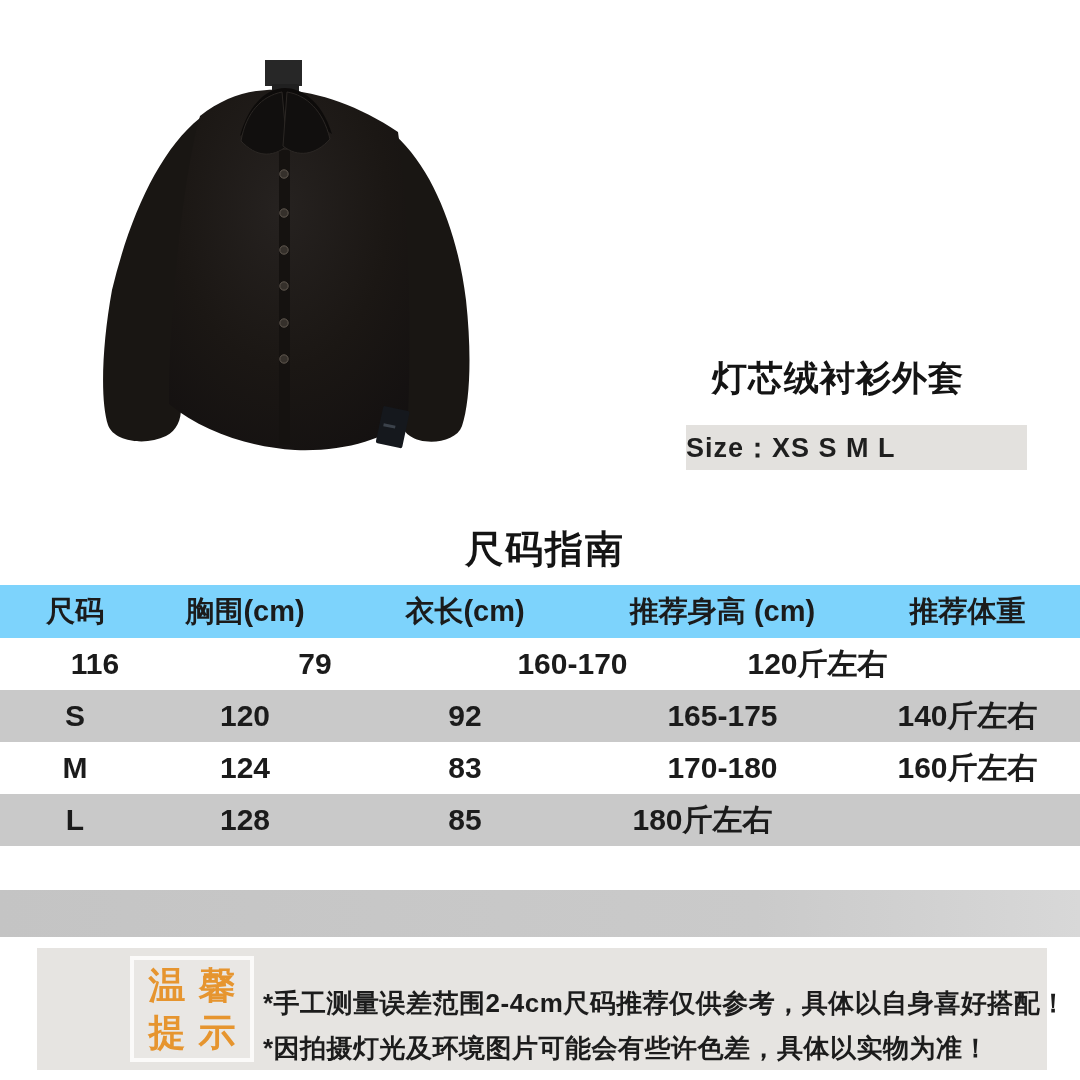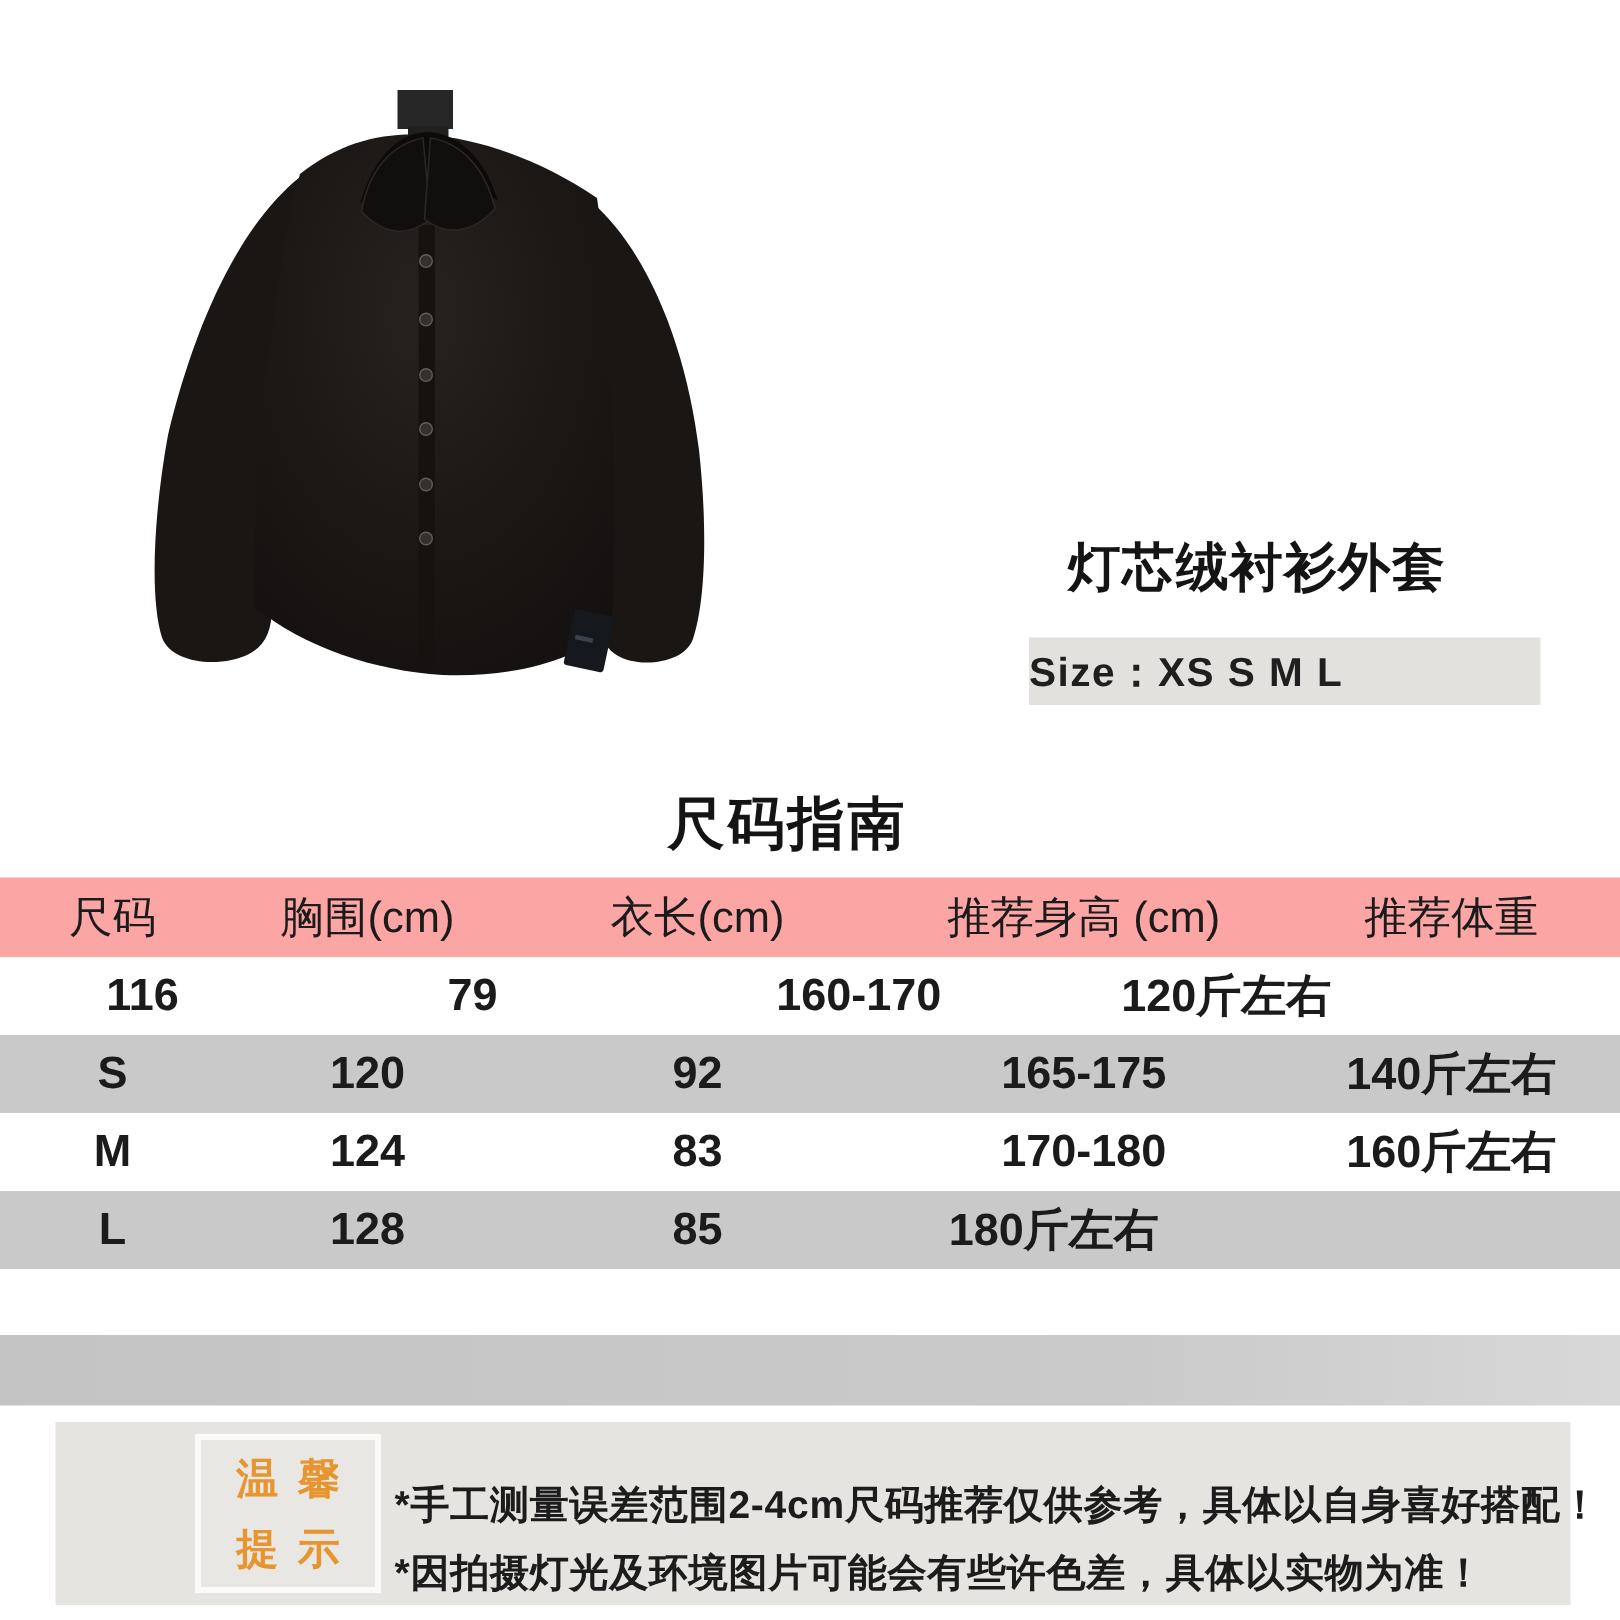--- a/index.html
+++ b/index.html
@@ -17,46 +17,46 @@
   
   .size-bar{
     position:absolute;left:686px;top:425px;width:341px;height:45px;
     background:#e3e1de;display:flex;align-items:center;box-sizing:border-box;
     font-size:27px;font-weight:600;color:#1f1f1f;letter-spacing:1px;
     white-space:nowrap;
   }
   
   .guide-title{
     position:absolute;left:0;top:524px;width:1050px;text-align:center;
-    font-size:38px;font-weight:700;color:#141414;letter-spacing:2px;
+    font-size:38px;font-weight:700;color:#141414;letter-spacing:2px;padding-left:20px;
   }
   
   .size-table{position:absolute;left:0;top:585px;width:1080px;}
   .t-row{display:flex;align-items:center;width:1080px;}
-  .t-row.header{height:53px;background:#fca5a5;font-size:29px;font-weight:400;color:#1b1b1b;}
+  .t-row.header{height:53px;background:#7dd3fc;font-size:29px;font-weight:700;color:#1b1b1b;}
   .t-row.data{height:52px;font-size:30px;font-weight:700;color:#1b1b1b;}
   .t-row.white{background:#ffffff;}
   .t-row.gray{background:#c9c9c9;}
   .c{text-align:center;white-space:nowrap;}
   .c0{width:150px;}.c1{width:190px;}.c2{width:250px;}.c3{width:265px;}.c4{width:225px;}
   
   .divider-band{
     position:absolute;left:0;top:890px;width:1080px;height:47px;
     background:linear-gradient(90deg,#c4c4c4 0%,#cacaca 70%,#d8d8d8 100%);
   }
   
   .tips{
     position:absolute;left:37px;top:948px;width:1010px;height:122px;
     background:#e6e4e1;
   }
   .tips-badge{
     position:absolute;left:93px;top:8px;width:116px;height:98px;
     border:4px solid #fbfaf9;background:#e9e7e4;
     display:flex;flex-direction:column;align-items:center;justify-content:center;
-    color:#e6952f;font-size:28px;font-weight:700;line-height:47px;
+    color:#e6952f;font-size:37px;font-weight:700;line-height:47px;
     letter-spacing:13px;text-indent:13px;
   }
   .tips-lines{
     position:absolute;left:226px;top:33px;width:784px;
     font-size:26px;font-weight:700;color:#1c1c1c;line-height:45px;
     letter-spacing:0.5px;white-space:nowrap;
   }
 </style>
 </head>
 <body>

